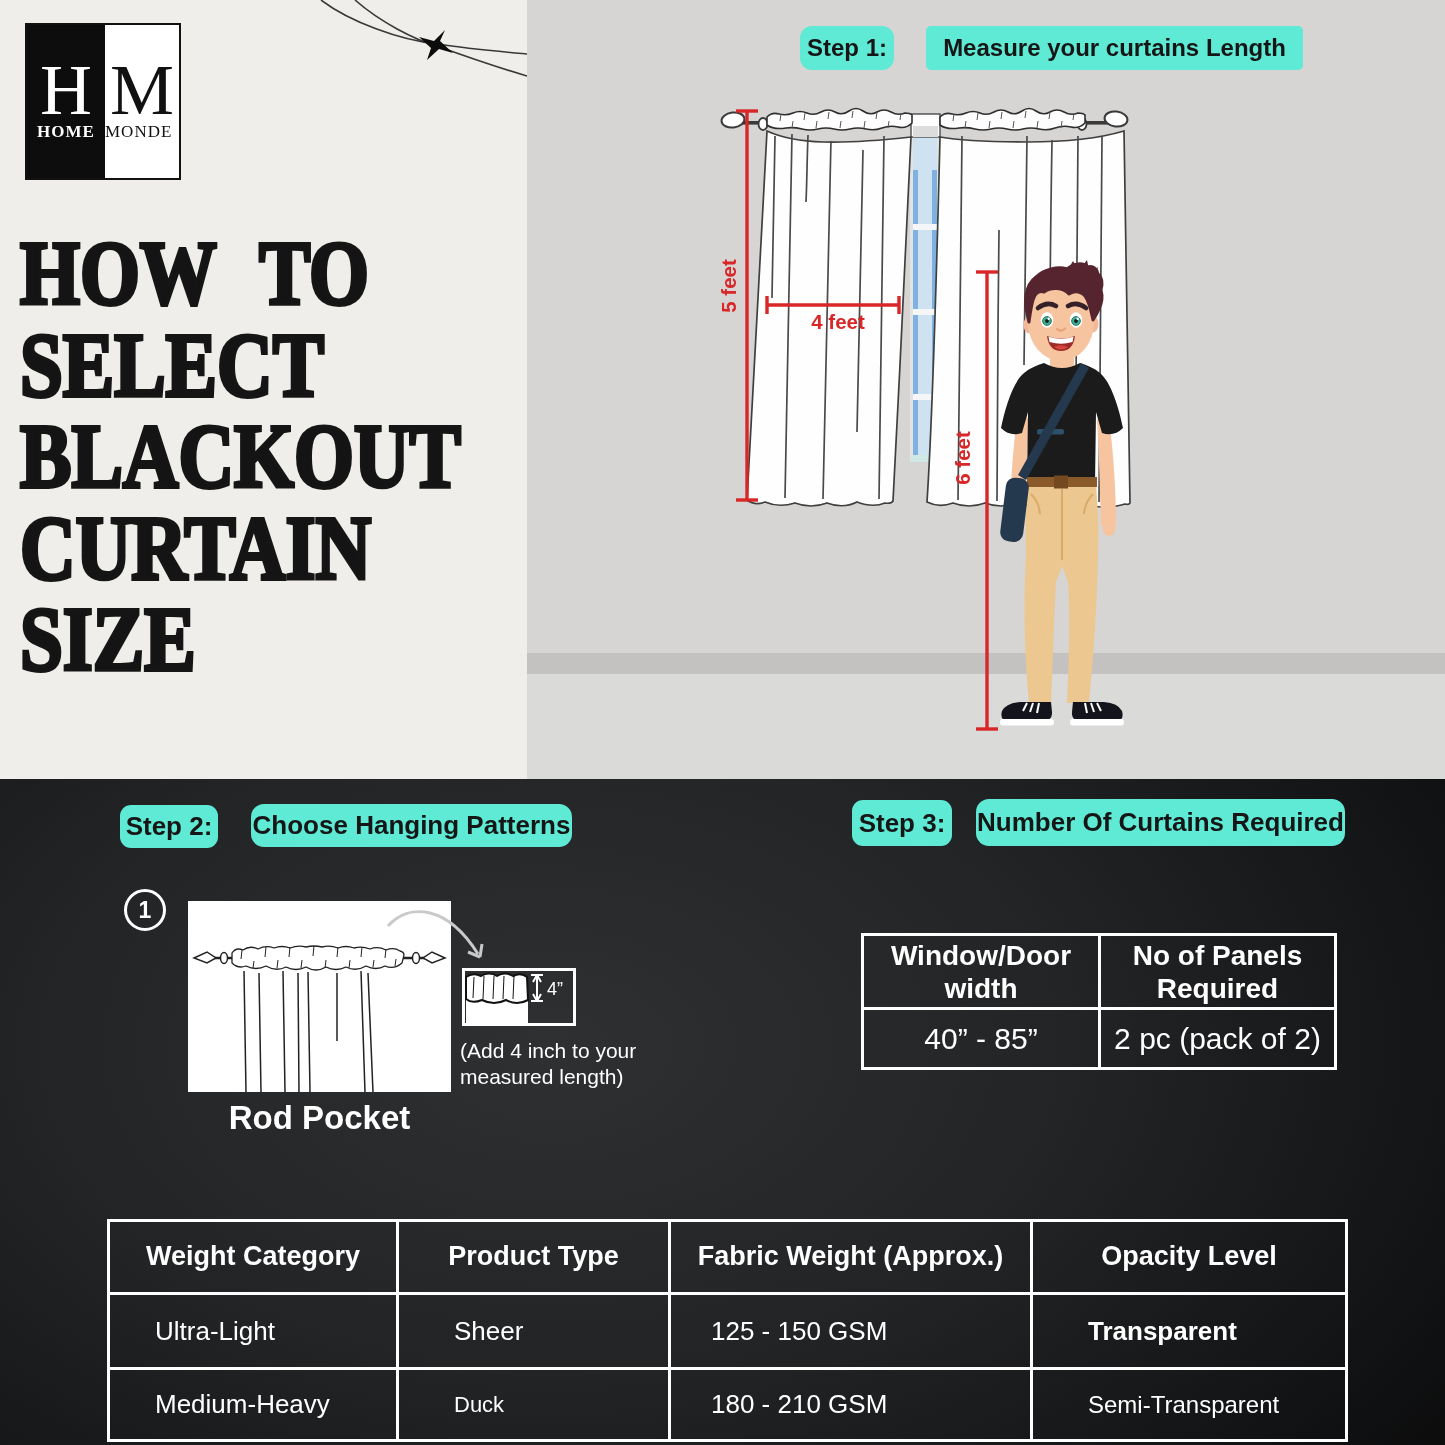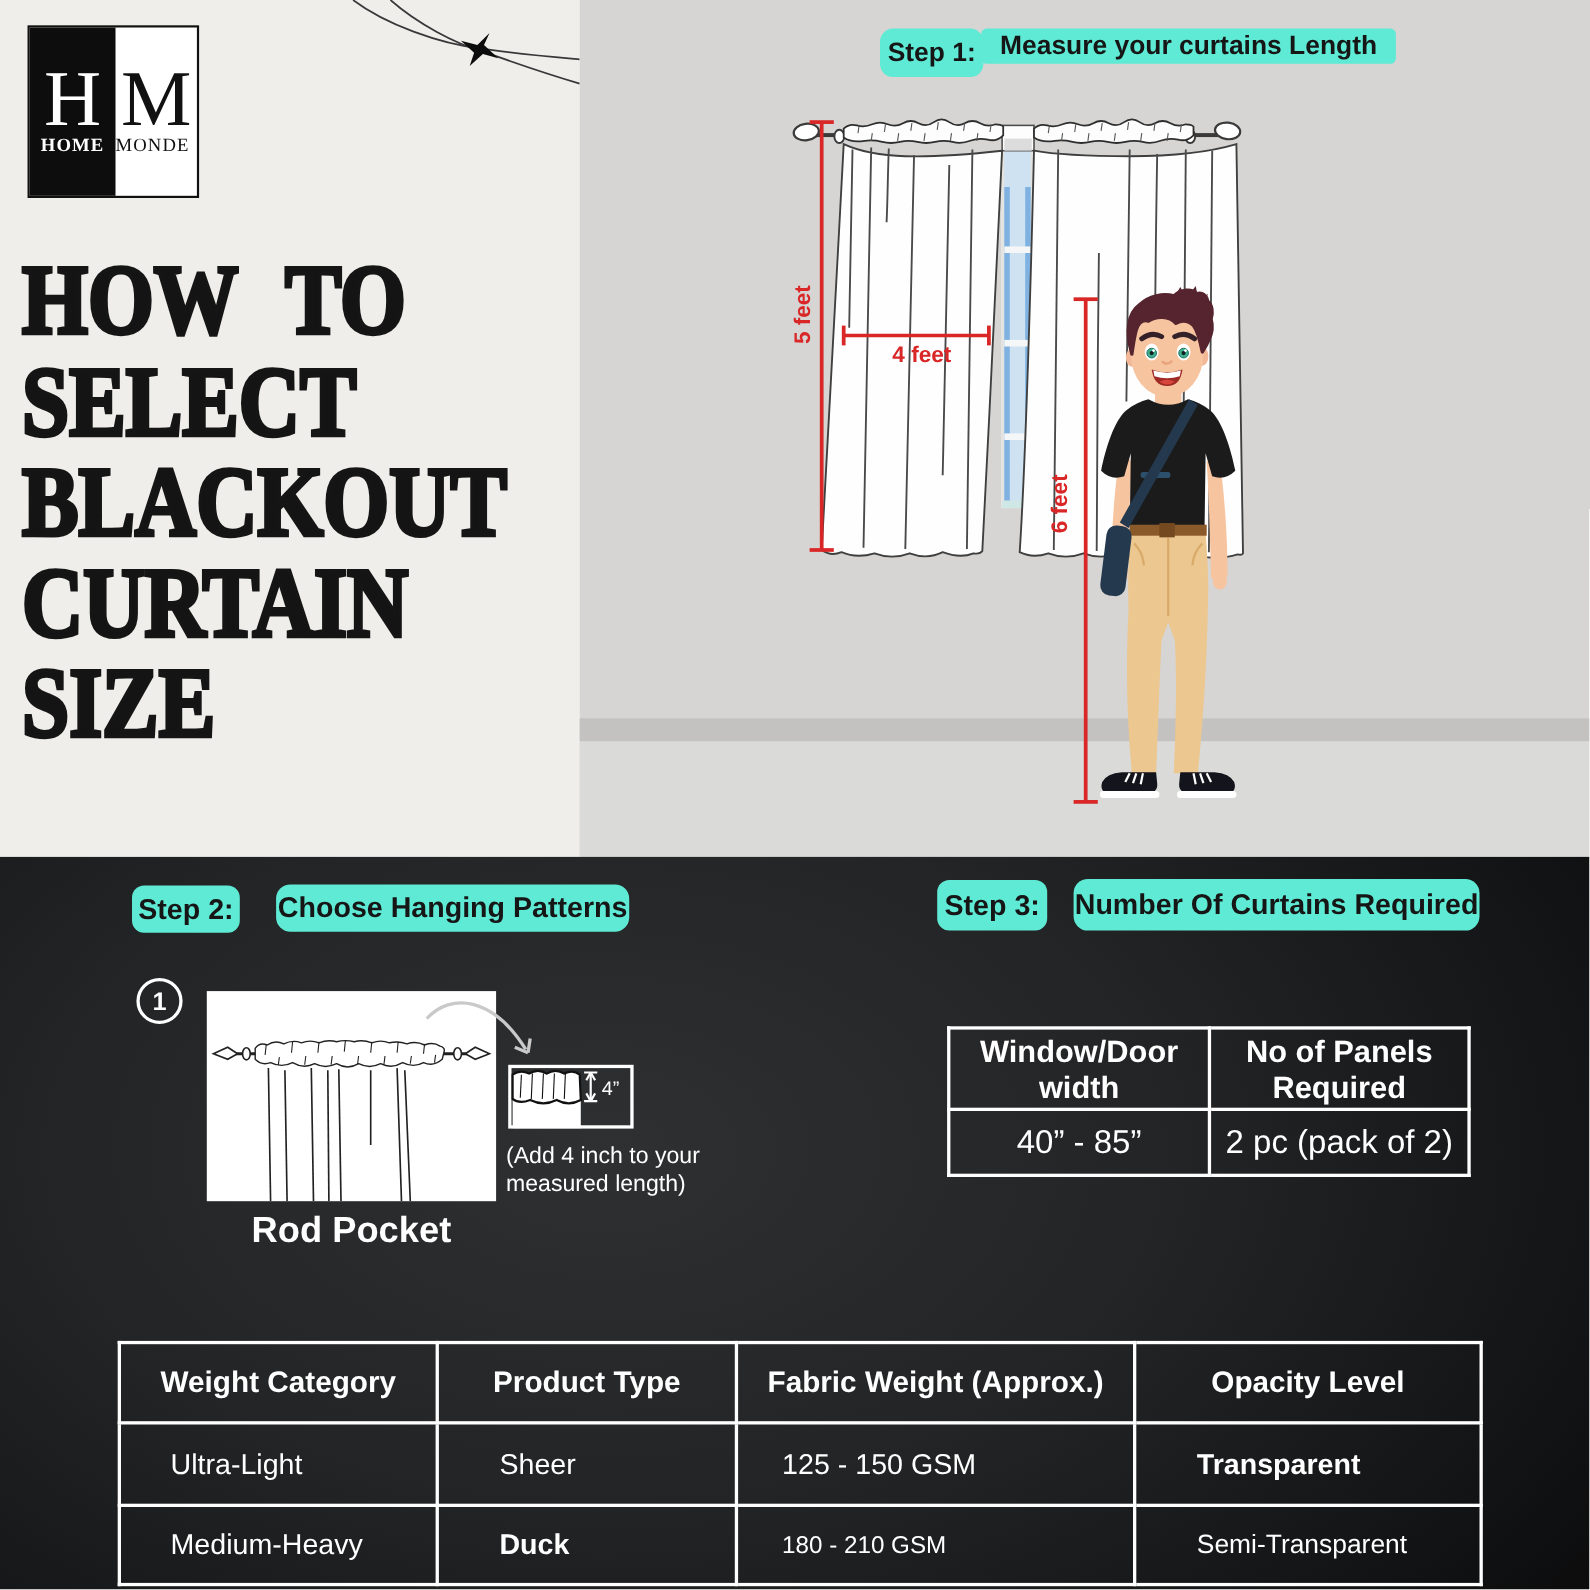--- a/index.html
+++ b/index.html
@@ -38,21 +38,21 @@
 
 <div class="abs" style="left:20px;top:228px;width:560px;font-family:'Liberation Serif',serif;font-weight:bold;color:#141414;font-size:90px;line-height:91.5px;-webkit-text-stroke:4px #151515;transform:scaleX(0.856);transform-origin:left top;">
   <div style="word-spacing:30px;">HOW TO</div>
   <div>SELECT</div>
   <div>BLACKOUT</div>
   <div>CURTAIN</div>
   <div>SIZE</div>
 </div>
 
 <div class="pill" style="left:800px;top:26px;width:94px;height:44px;font-size:24px;border-radius:12px;">Step&nbsp;1:</div>
-<div class="pill" style="left:892px;top:26px;width:377px;height:32px;font-size:24px;border-radius:5px;">Measure your curtains Length</div>
+<div class="pill" style="left:926px;top:26px;width:377px;height:44px;font-size:24px;border-radius:5px;">Measure your curtains Length</div>
 
 <svg class="abs" style="left:527px;top:0;" width="918" height="779" viewBox="0 0 918 779">
 
   <g>
     <rect x="383" y="130" width="30" height="332" fill="#e3e3e2"></rect>
     <rect x="386" y="137" width="24" height="320" fill="#cfe2f1"></rect>
     <rect x="386" y="170" width="5" height="287" fill="#7fb2e0"></rect>
     <rect x="405" y="170" width="5" height="287" fill="#7fb2e0"></rect>
     <rect x="386" y="224" width="24" height="6" fill="#f4f6f8"></rect>
     <rect x="386" y="309" width="24" height="6" fill="#f4f6f8"></rect>
@@ -316,19 +316,19 @@
       <td style="border:3px solid #fff;text-align:center;font-weight:bold;font-size:27px;">Opacity Level</td>
     </tr>
     <tr style="height:57px;">
       <td style="border:3px solid #fff;font-size:26px;padding-left:45px;">Ultra-Light</td>
       <td style="border:3px solid #fff;font-size:26px;padding-left:55px;">Sheer</td>
       <td style="border:3px solid #fff;font-size:26px;padding-left:40px;">125 - 150 GSM</td>
       <td style="border:3px solid #fff;font-size:26px;padding-left:55px;font-weight:bold;">Transparent</td>
     </tr>
     <tr style="height:54px;">
       <td style="border:3px solid #fff;font-size:26px;padding-left:45px;">Medium-Heavy</td>
-      <td style="border:3px solid #fff;font-size:26px;padding-left:55px;font-weight:bold;">Duck</td>
-      <td style="border:3px solid #fff;font-size:22px;padding-left:40px;">180 - 210 GSM</td>
+      <td style="border:3px solid #fff;font-size:22px;padding-left:55px;">Duck</td>
+      <td style="border:3px solid #fff;font-size:26px;padding-left:40px;">180 - 210 GSM</td>
       <td style="border:3px solid #fff;font-size:24px;padding-left:55px;">Semi-Transparent</td>
     </tr>
   </tbody>
     </table>
 </div>
 
 </body></html>

